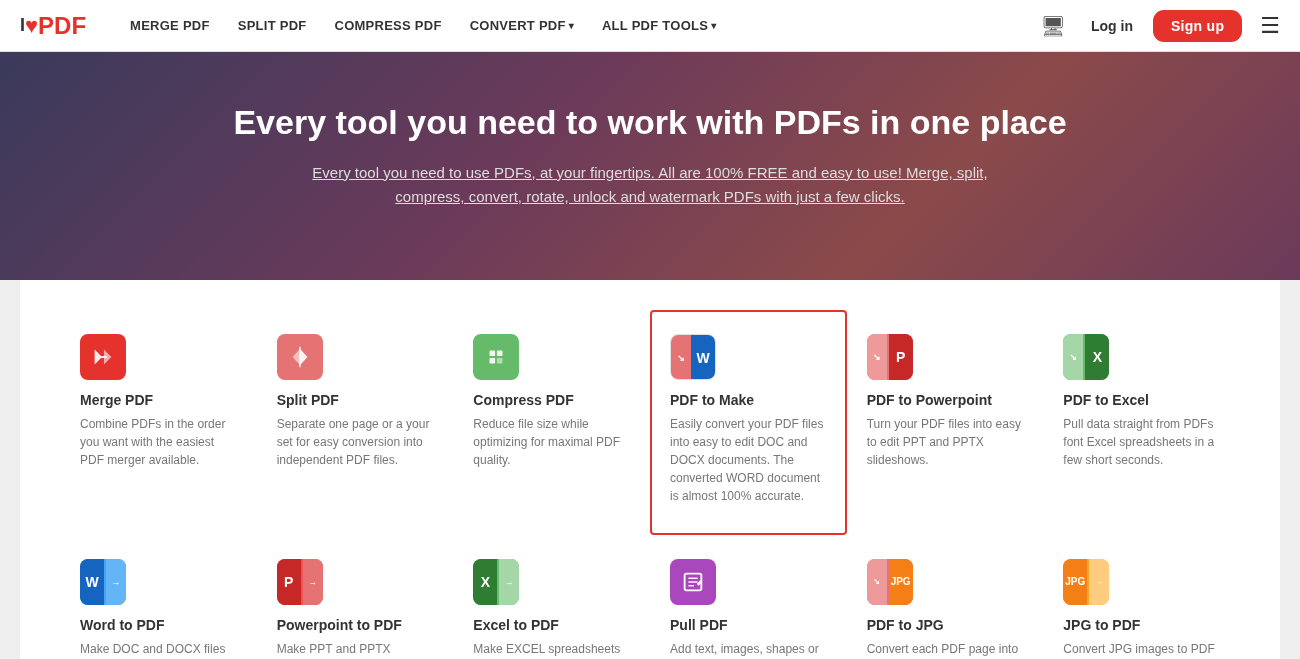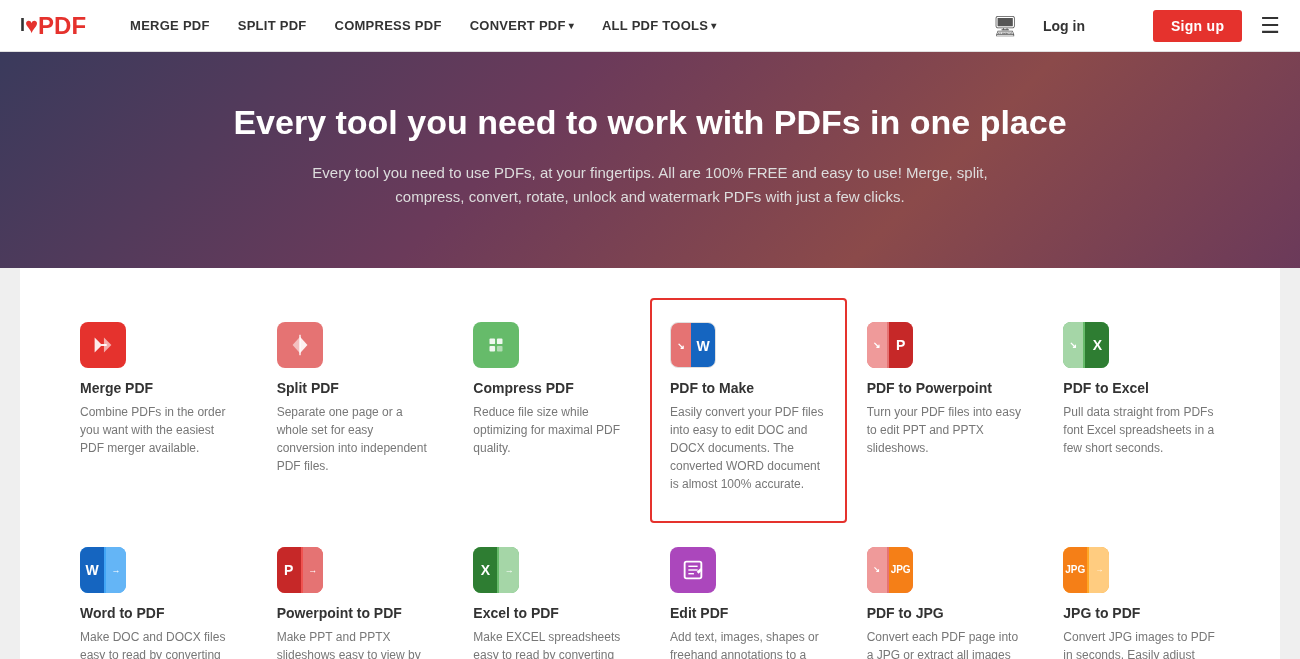--- a/index.html
+++ b/index.html
@@ -63,23 +63,22 @@
       padding: 6px 10px;
     }
     .btn-signup {
       background: #e5322d;
       border: none;
       color: #fff;
       font-size: 14px;
       font-weight: 700;
       cursor: pointer;
       padding: 8px 18px;
-      border-radius: 3px;
+      border-radius: 11px;
       letter-spacing: 0.02em;
-      margin-left: 48px;
     }
     .nav-hamburger {
       font-size: 22px;
       color: #333;
       cursor: pointer;
       margin-left: 8px;
     }
 
     
     .hero {
@@ -92,21 +91,22 @@
       font-size: 34px;
       font-weight: 700;
       margin-bottom: 18px;
       line-height: 1.2;
     }
     .hero p {
       color: #ddd;
       font-size: 15px;
       line-height: 1.6;
       max-width: 700px;
-      margin: 4px auto;
+      margin: 16px auto;
+      text-decoration: underline;
     }
 
     
     .tools-container {
       background: #fff;
       max-width: 1260px;
       margin: 0 auto;
       padding: 30px 40px 40px;
     }
     .tools-grid {
@@ -208,21 +208,21 @@
     <div class="tool-icon">
             <div style="background:#e57373;width:46px;height:46px;border-radius:8px;display:flex;align-items:center;justify-content:center;">
       <svg viewBox="0 0 28 28" width="28" height="28" fill="none">
         <polygon points="14,5 22,14 14,23" fill="white" opacity="0.9"></polygon>
         <polygon points="14,5 6,14 14,23" fill="white" opacity="0.55"></polygon>
         <rect x="13" y="3" width="2" height="22" fill="white" opacity="0.7"></rect>
       </svg>
     </div>
           </div>
     <div class="tool-name">Split PDF</div>
-    <div class="tool-desc">Separate one page or a whole set for easy conversion into independent PDF files.</div>
+    <div class="tool-desc">Separate one page or a your set for easy conversion into independent PDF files.</div>
   </div>
         <div class="tool-item">
     <div class="tool-icon">
             <div style="background:#66bb6a;width:46px;height:46px;border-radius:8px;display:flex;align-items:center;justify-content:center;">
       <svg viewBox="0 0 28 28" width="28" height="28" fill="none">
         <rect x="7" y="7" width="6" height="6" rx="1" fill="white" opacity="0.9"></rect>
         <rect x="15" y="7" width="6" height="6" rx="1" fill="white" opacity="0.9"></rect>
         <rect x="7" y="15" width="6" height="6" rx="1" fill="white" opacity="0.9"></rect>
         <rect x="15" y="15" width="6" height="6" rx="1" fill="white" opacity="0.5"></rect>
       </svg>
@@ -320,21 +320,21 @@
             <div style="background:#ab47bc;width:46px;height:46px;border-radius:8px;display:flex;align-items:center;justify-content:center;">
       <svg viewBox="0 0 28 28" width="26" height="26" fill="none">
         <rect x="5" y="5" width="18" height="18" rx="2" stroke="white" stroke-width="2" fill="none"></rect>
         <line x1="9" y1="10" x2="19" y2="10" stroke="white" stroke-width="1.5"></line>
         <line x1="9" y1="14" x2="19" y2="14" stroke="white" stroke-width="1.5"></line>
         <line x1="9" y1="18" x2="15" y2="18" stroke="white" stroke-width="1.5"></line>
         <polygon points="18,16 22,12 24,14 20,18" fill="white"></polygon>
       </svg>
     </div>
           </div>
-    <div class="tool-name">Edit PDF</div>
+    <div class="tool-name">Pull PDF</div>
     <div class="tool-desc">Add text, images, shapes or freehand annotations to a PDF document. Edit the size, font, and color of the added content.</div>
   </div>
         <div class="tool-item">
     <div class="tool-icon">
             <div style="background:#e57373;width:46px;height:46px;border-radius:8px;display:flex;align-items:center;justify-content:center;overflow:hidden;position:relative;">
       <div style="position:absolute;left:0;top:0;width:20px;height:46px;background:#ef9a9a;display:flex;align-items:center;justify-content:center;">
         <span style="color:white;font-size:8px;font-weight:bold;">↘</span>
       </div>
       <div style="position:absolute;right:0;top:0;width:24px;height:46px;background:#f57f17;display:flex;align-items:center;justify-content:center;">
         <span style="color:white;font-size:10px;font-weight:bold;">JPG</span>

